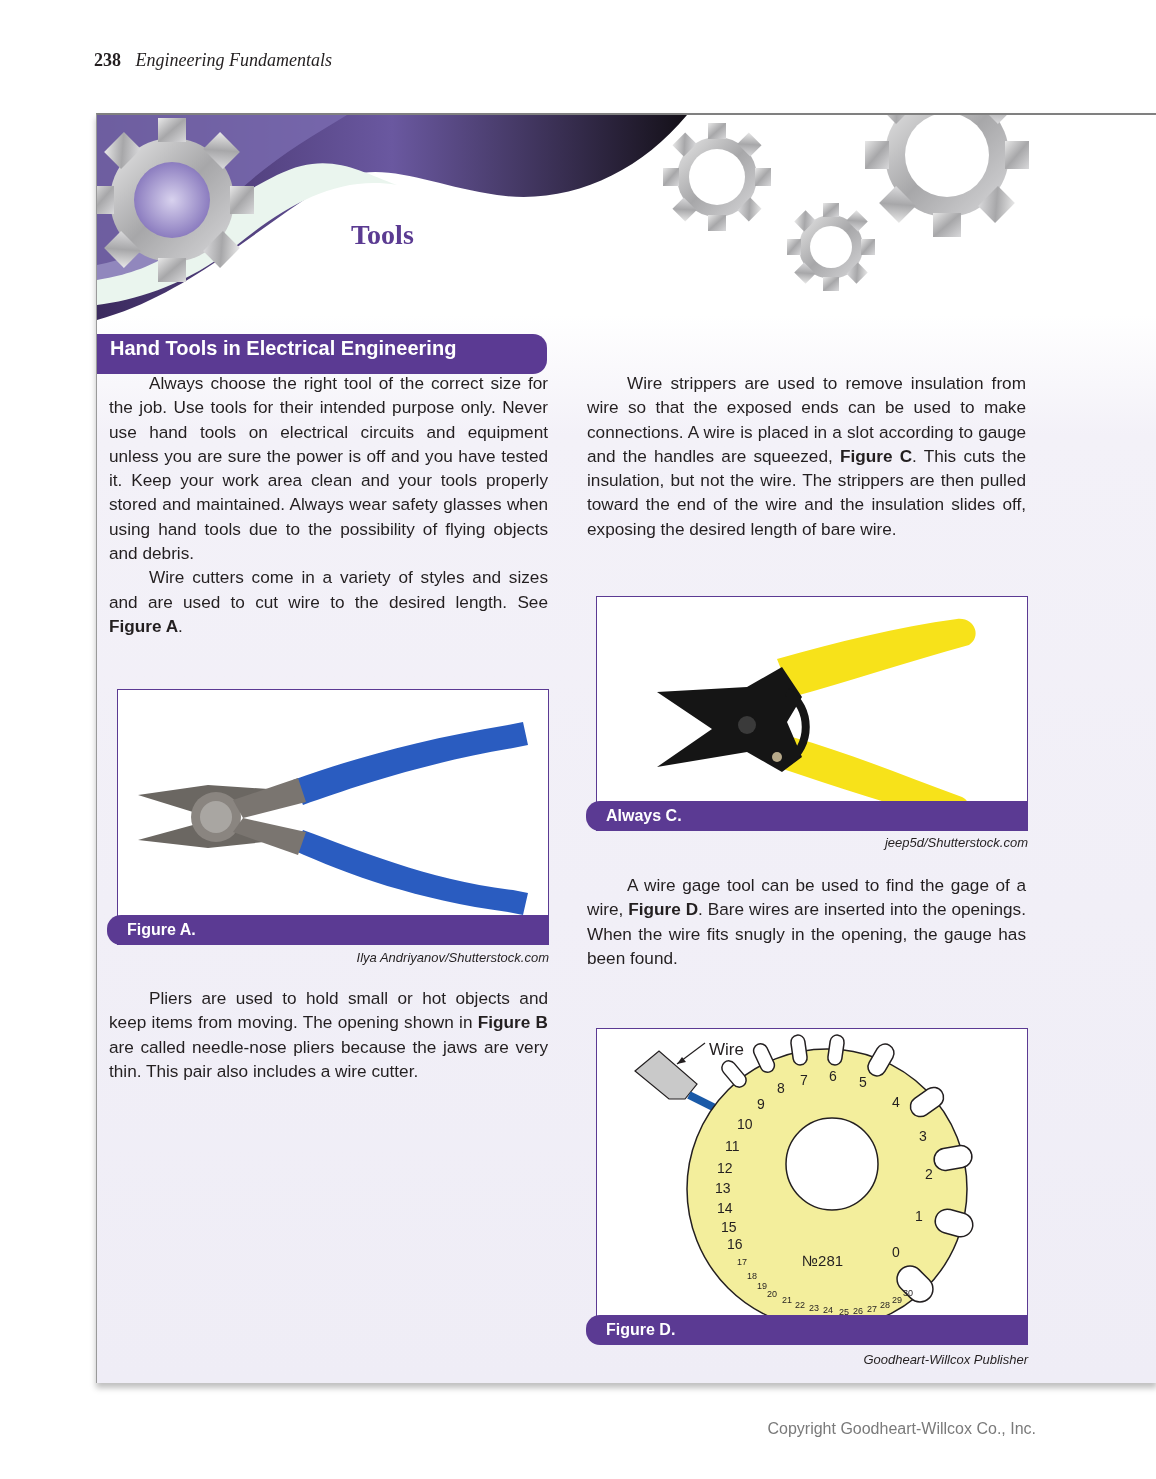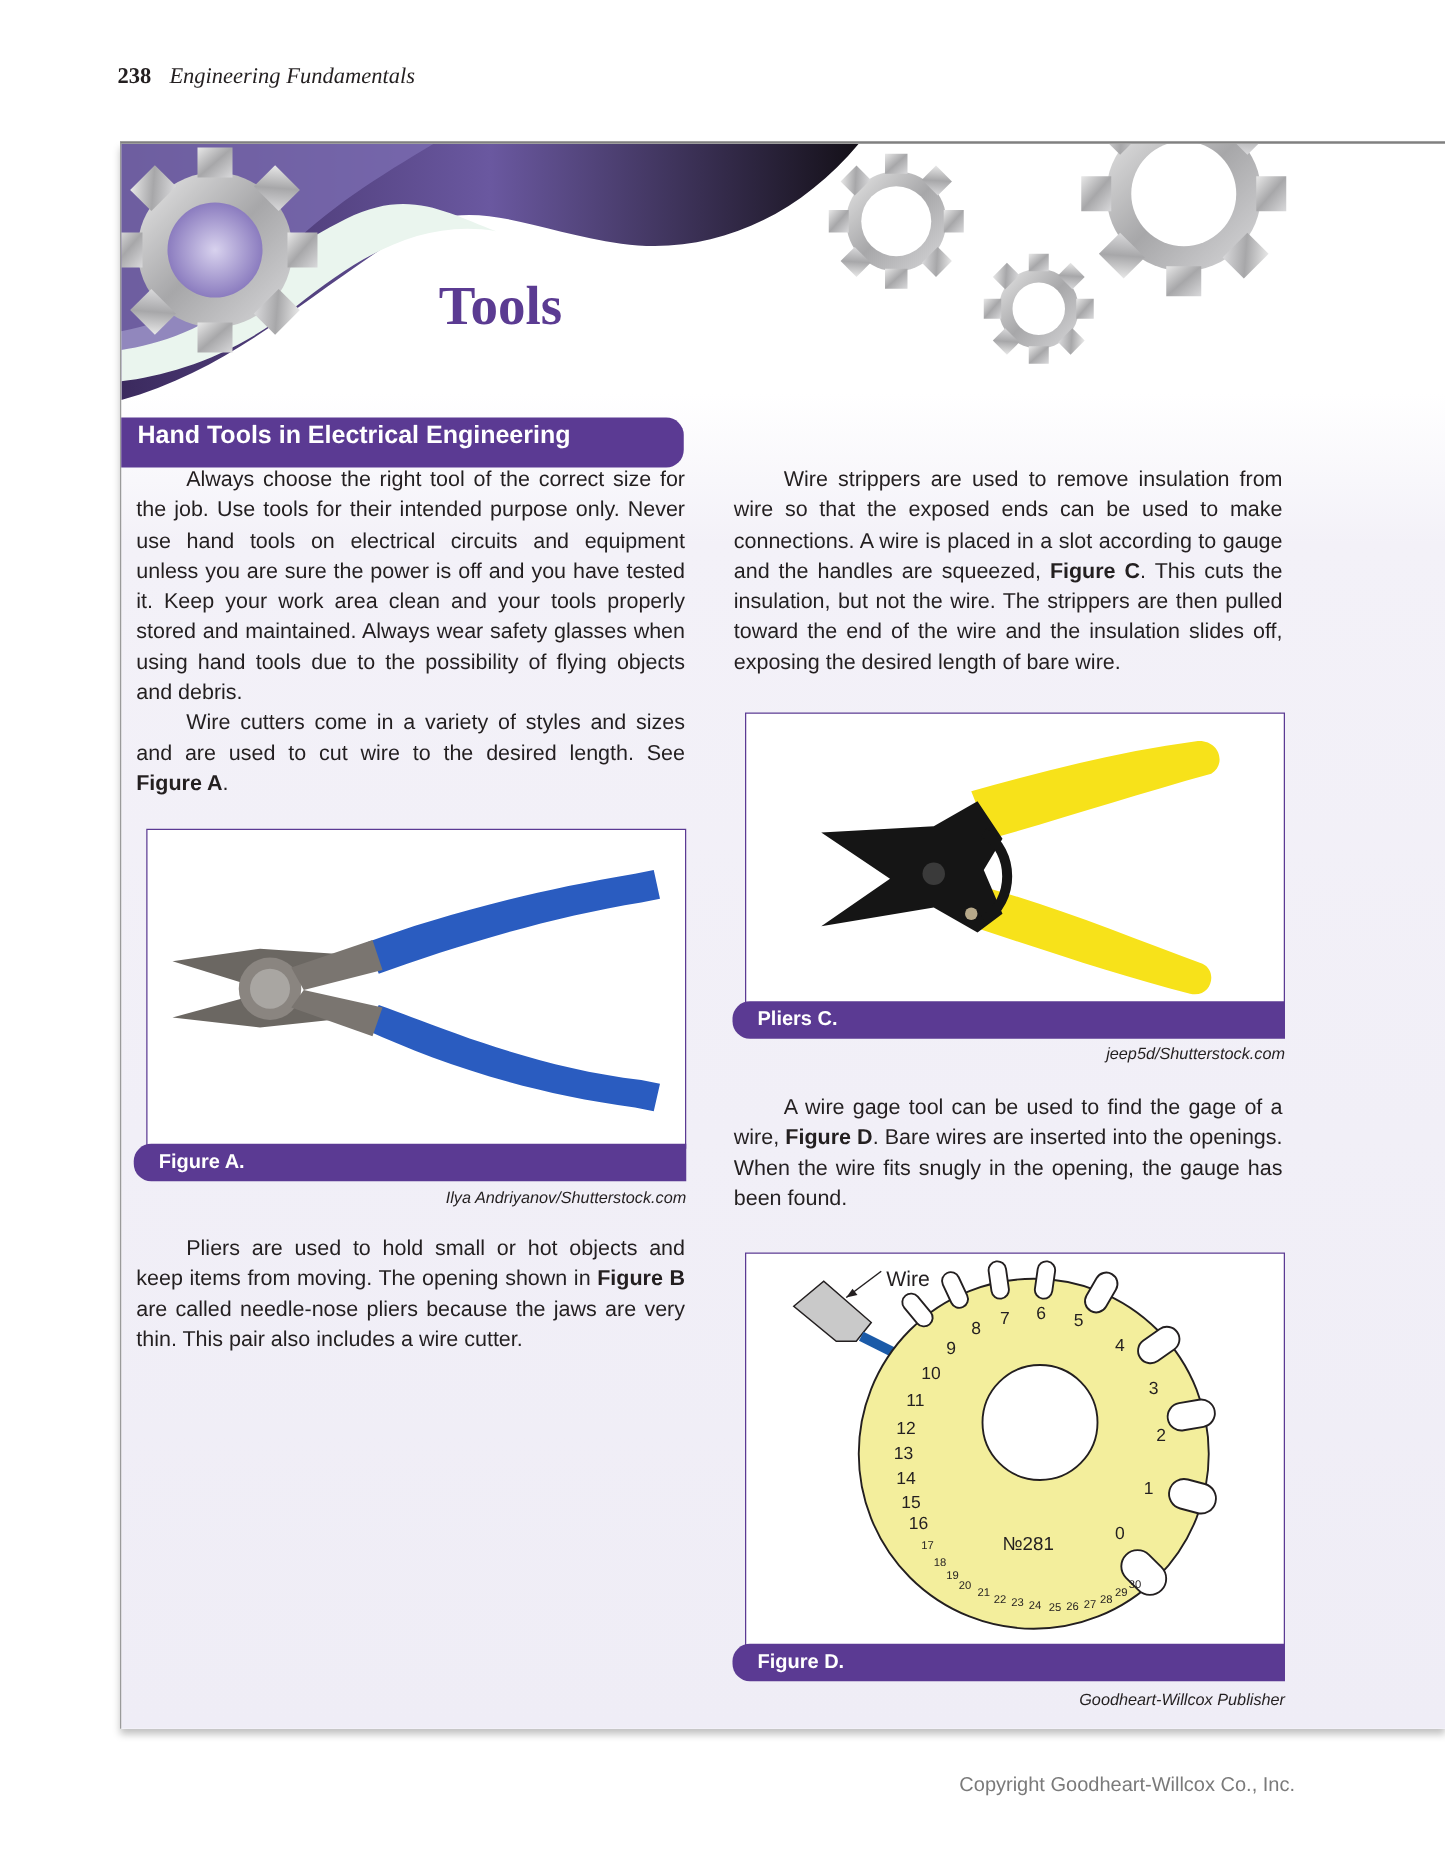--- a/index.html
+++ b/index.html
@@ -4,30 +4,30 @@
 <style>
   html, body { margin:0; padding:0; }
   body { width:1156px; height:1479px; background:#ffffff; position:relative; overflow:hidden; font-family:"Liberation Sans", sans-serif; color:#231f20; }
   .running-head { position:absolute; left:94px; top:50px; font-family:"Liberation Serif", serif; font-size:18px; color:#231f20; }
   .running-head .pnum { font-weight:bold; margin-right:10px; }
   .running-head .book { font-style:italic; }
 
   .panel { position:absolute; left:96px; top:113px; width:1060px; height:1268px; background:linear-gradient(to bottom, #ffffff 0px, #ffffff 200px, #f3f1f8 320px, #efedf6 1268px); border-top:2px solid #808080; border-left:1px solid #9a9a9a; box-shadow:0 5px 6px rgba(0,0,0,0.25); }
   .banner { position:absolute; left:0; top:0; width:1060px; height:210px; overflow:hidden; }
   .banner svg { position:absolute; left:0; top:0; }
-  .banner-title { position:absolute; left:254px; top:104px; font-family:"Liberation Serif", serif; font-weight:bold; font-size:44px; color:#5b3b92; }
+  .banner-title { position:absolute; left:254px; top:104px; font-family:"Liberation Serif", serif; font-weight:bold; font-size:28px; color:#5b3b92; }
 
   .section-bar { position:absolute; left:0; top:219px; width:450px; height:40px; background:#5b3a93; border-radius:0 14px 14px 0; color:#ffffff; font-weight:bold; font-size:20px; line-height:28px; padding-left:13px; box-sizing:border-box; }
 
   .para { position:absolute; font-size:17.2px; line-height:24.3px; text-align:justify; color:#231f20; }
   .para p { margin:0; text-indent:40px; }
   .para b { font-weight:bold; }
 
   .figure { position:absolute; }
-  .fig-frame { position:absolute; background:#ffffff; border:1px solid #5b3a93; box-sizing:border-box; overflow:hidden; }
+  .fig-frame { position:absolute; background:#ffffff; border:1px solid #5b3a93; box-sizing:border-box; overflow:hidden;margin-top:26px; }
   .fig-cap { position:absolute; background:#5b3a93; color:#ffffff; font-weight:bold; font-size:16px; line-height:30px; padding-left:20px; box-sizing:border-box; border-radius:14px 0 0 14px; height:30px; }
   .credit { position:absolute; font-style:italic; font-size:13px; color:#231f20; text-align:right; }
 
   .copyright { position:absolute; right:120px; top:1420px; font-size:16px; color:#7a7a7a; }
 </style>
 </head>
 <body>
 
 <div class="running-head">
   <span class="pnum">238</span>
@@ -151,21 +151,21 @@
     <div class="fig-frame" style="left:10px; top:0; width:432px; height:235px;">
       <svg width="430" height="233" viewBox="0 0 430 233">
         <path d="M180,62 C240,45 300,30 360,22 C378,20 385,40 372,48 C310,65 250,85 195,100 Z" fill="#f7e21a"></path>
         <path d="M195,140 C250,155 310,180 365,200 C378,206 372,228 355,224 C300,210 240,190 180,170 Z" fill="#f7e21a"></path>
         <path d="M60,95 L150,90 L185,70 L205,100 L190,125 L205,160 L185,175 L150,155 L60,170 L115,132 Z" fill="#151515"></path>
         <path d="M190,95 C215,110 215,150 190,165" stroke="#151515" stroke-width="8" fill="none"></path>
         <circle cx="150" cy="128" r="9" fill="#3a3a3a"></circle>
         <circle cx="180" cy="160" r="5" fill="#b7a98a"></circle>
       </svg>
     </div>
-    <div class="fig-cap" style="left:0; top:231px; width:442px;">Pliers C.</div>
+    <div class="fig-cap" style="left:0; top:231px; width:442px;">Always C.</div>
     <div class="credit" style="right:0; top:265px; width:400px;">jeep5d/Shutterstock.com</div>
   </div>
 
   <div class="para" style="left:490px; top:758px; width:439px;">
     <p><span>A wire gage tool can be used to find the gage of a wire, </span><b>Figure D</b><span>. Bare wires are inserted into the openings. When the wire fits snugly in the opening, the gauge has been found.</span></p>
   </div>
 
   <div class="figure" style="left:489px; top:887px; width:442px; height:265px;">
     <div class="fig-frame" style="left:10px; top:0; width:432px; height:316px;">
       <svg width="430" height="314" viewBox="0 0 430 314">

